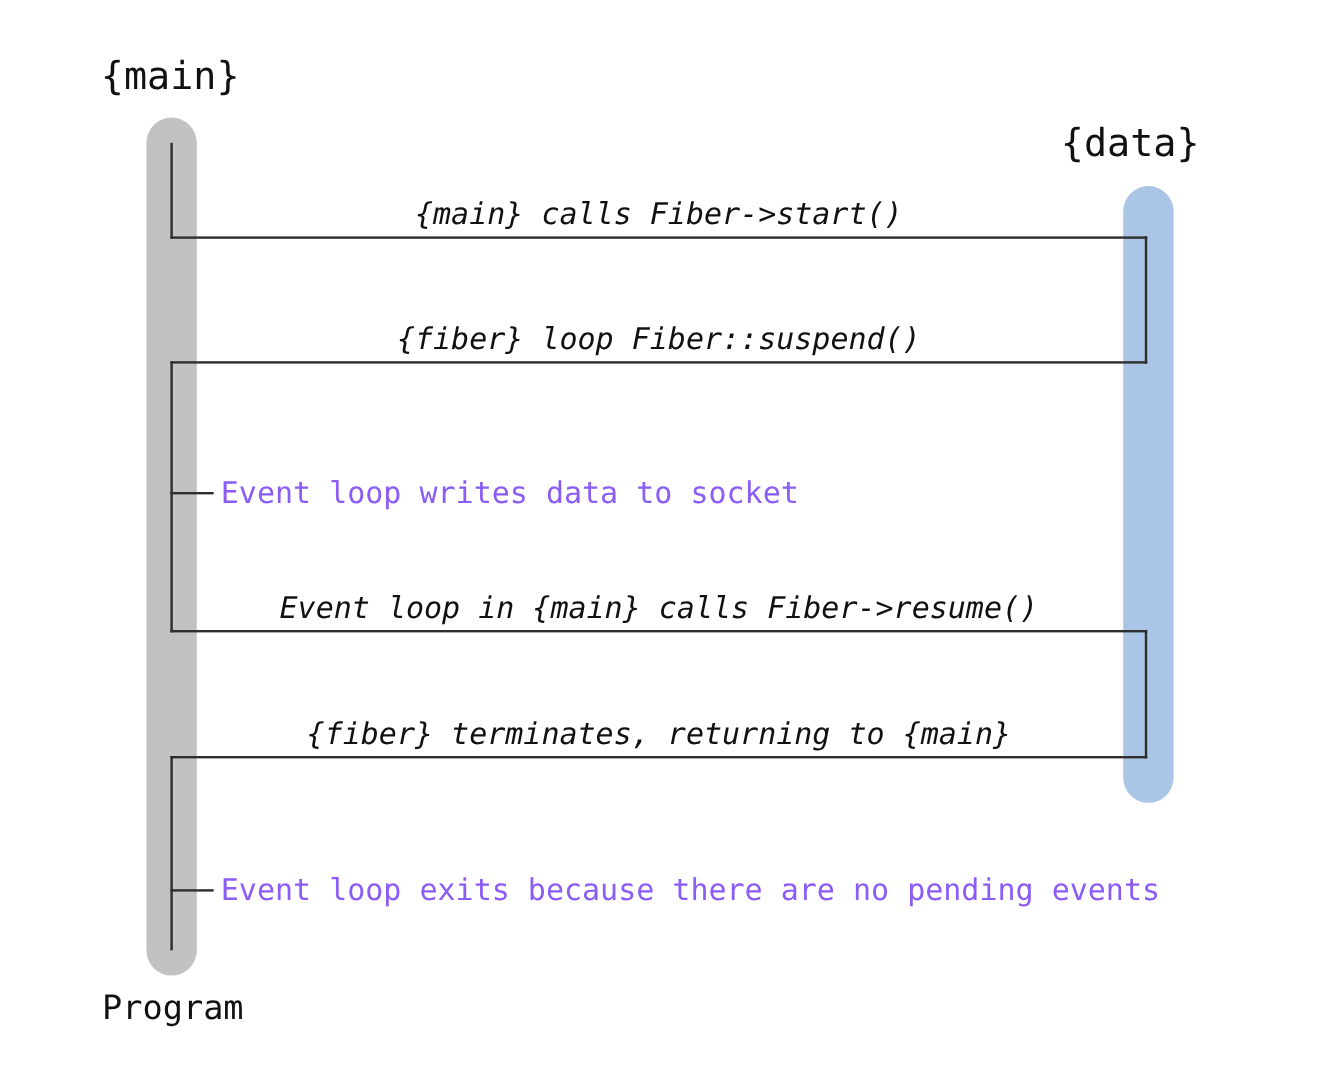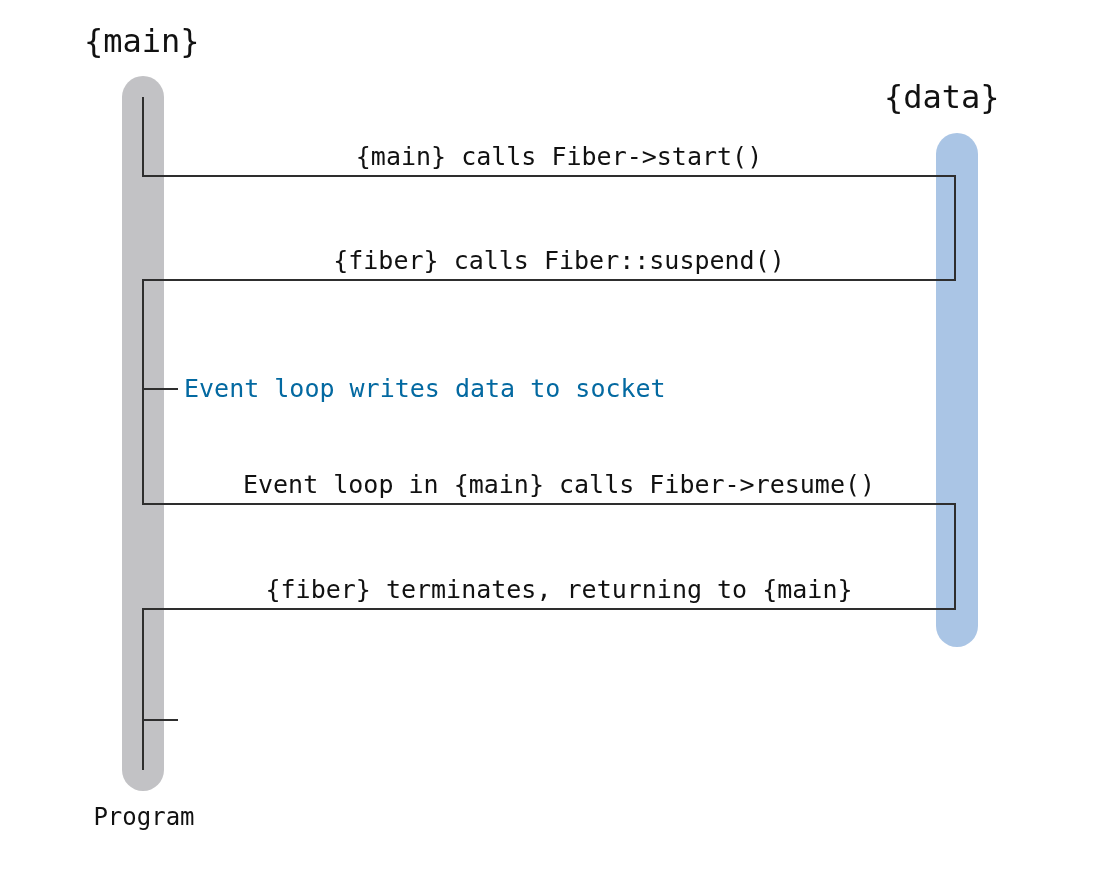--- a/index.html
+++ b/index.html
@@ -9,21 +9,21 @@
   }
   #canvas {
     position: relative;
     width: 1100px;
     height: 894px;
     background: #ffffff;
     overflow: hidden;
     font-family: "DejaVu Sans Mono", "Liberation Mono", monospace;
     color: #1a1a1a;
   }
-  .abs { position: absolute; }
+  .abs { position: absolute; margin-top: 22px; }
 
   .actor-label {
     font-size: 32px;
     font-weight: 400;
     color: #111111;
     white-space: nowrap;
   }
 
   .lifeline-bar {
     width: 42px;
@@ -35,41 +35,42 @@
   .vline {
     width: 2px;
     background: #2e2e2e;
   }
   .hline {
     height: 2px;
     background: #2e2e2e;
   }
 
   .msg-label {
-    left: 152px;
+    left: 142px;
     width: 814px;
     text-align: center;
     font-size: 25px;
     line-height: 30px;
     white-space: nowrap;
     color: #111111;
+    font-style: italic;
   }
   .self-label {
     left: 184px;
     font-size: 25px;
     line-height: 30px;
     white-space: nowrap;
-    color: #0369a1;
+    color: #8b5cf6;
   }
   .footer-label {
     left: 58px;
     width: 172px;
     top: 803px;
     text-align: center;
-    font-size: 24px;
+    font-size: 28px;
     line-height: 29px;
     color: #111111;
   }
 </style>
 </head>
 <body>
 
 <div id="canvas">
 
   <div class="abs actor-label" style="left:84px; top:22px;">{main}</div>
@@ -87,22 +88,23 @@
 
   <div class="abs hline" style="left:142px; top:175px; width:814px;"></div>
   <div class="abs hline" style="left:142px; top:279px; width:814px;"></div>
   <div class="abs hline" style="left:142px; top:503px; width:814px;"></div>
   <div class="abs hline" style="left:142px; top:608px; width:814px;"></div>
 
   <div class="abs hline" style="left:142px; top:388px; width:36px;"></div>
   <div class="abs hline" style="left:142px; top:719px; width:36px;"></div>
 
   <div class="abs msg-label" style="top:142px;">{main} calls Fiber-&gt;start()</div>
-  <div class="abs msg-label" style="top:246px;">{fiber} calls Fiber::suspend()</div>
+  <div class="abs msg-label" style="top:246px;">{fiber} loop Fiber::suspend()</div>
   <div class="abs self-label" style="top:374px;">Event loop writes data to socket</div>
   <div class="abs msg-label" style="top:470px;">Event loop in {main} calls Fiber-&gt;resume()</div>
   <div class="abs msg-label" style="top:575px;">{fiber} terminates, returning to {main}</div>
+  <div class="abs self-label" style="top:705px;">Event loop exits because there are no pending events</div>
 
   <div class="abs footer-label">
     <div>Program</div>
   </div>
 
 </div>
 
 </body></html>

